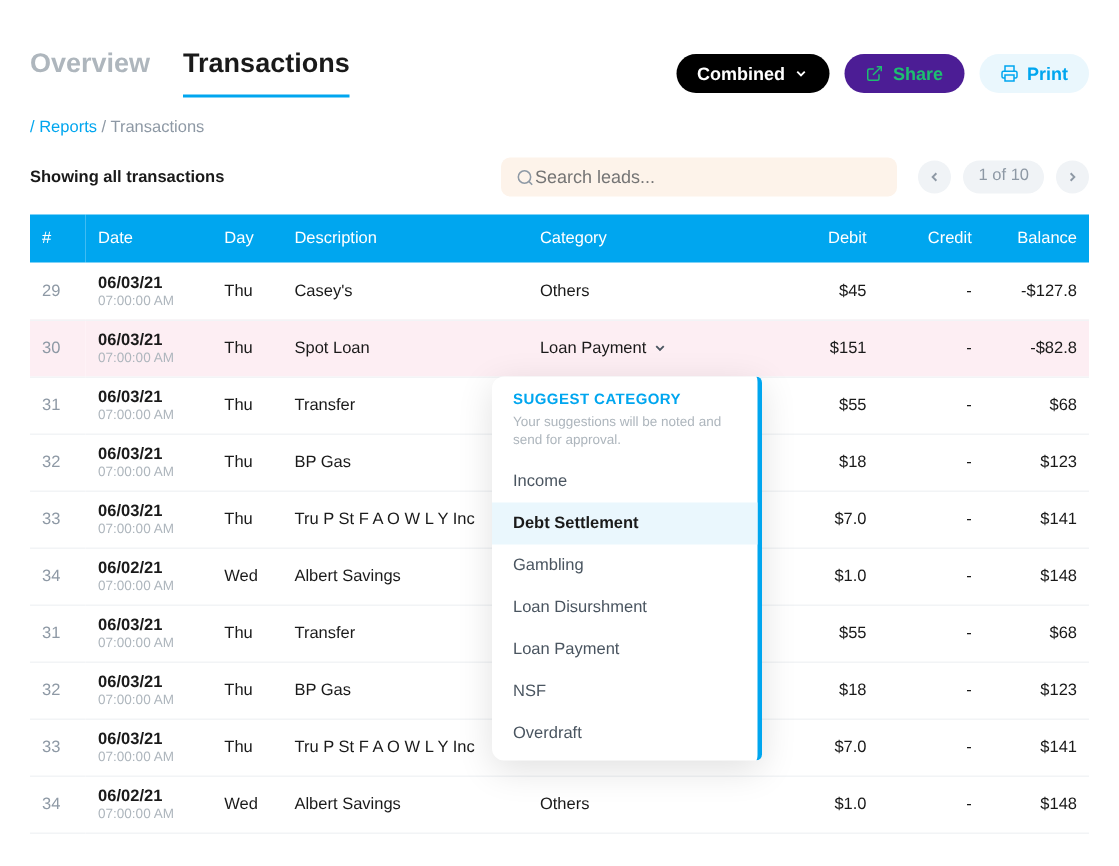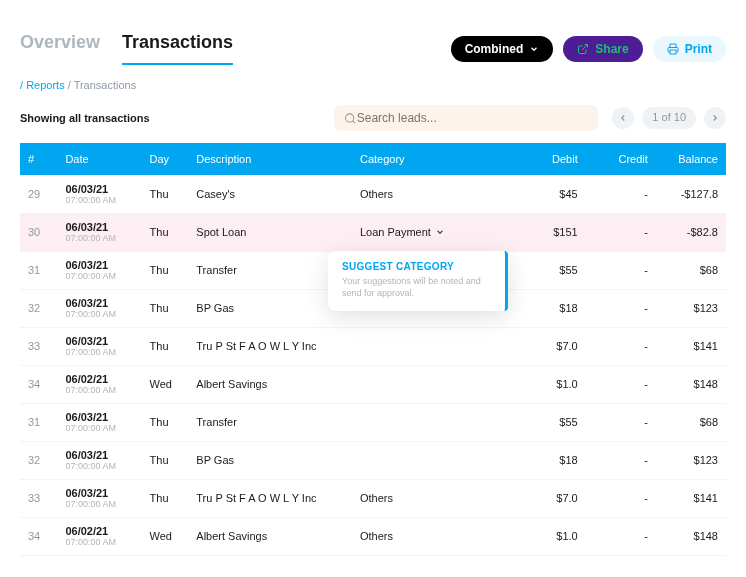--- a/index.html
+++ b/index.html
@@ -276,15 +276,24 @@
     <td class="num">$148</td>
           </tr>
         </tbody>
   </table>
 
   <div class="dropdown">
     <div class="dd-head">
       <div class="dd-title">SUGGEST CATEGORY</div>
       <div class="dd-note">Your suggestions will be noted and send for approval.</div>
     </div>
+    <div id="dd-items">
+          <div class="dd-item">Income</div>
+          <div class="dd-item active">Debt Settlement</div>
+          <div class="dd-item">Gambling</div>
+          <div class="dd-item">Loan Disurshment</div>
+          <div class="dd-item">Loan Payment</div>
+          <div class="dd-item">NSF</div>
+          <div class="dd-item">Overdraft</div>
+        </div>
   </div>
   </div>
 </div>
 
 </body></html>

